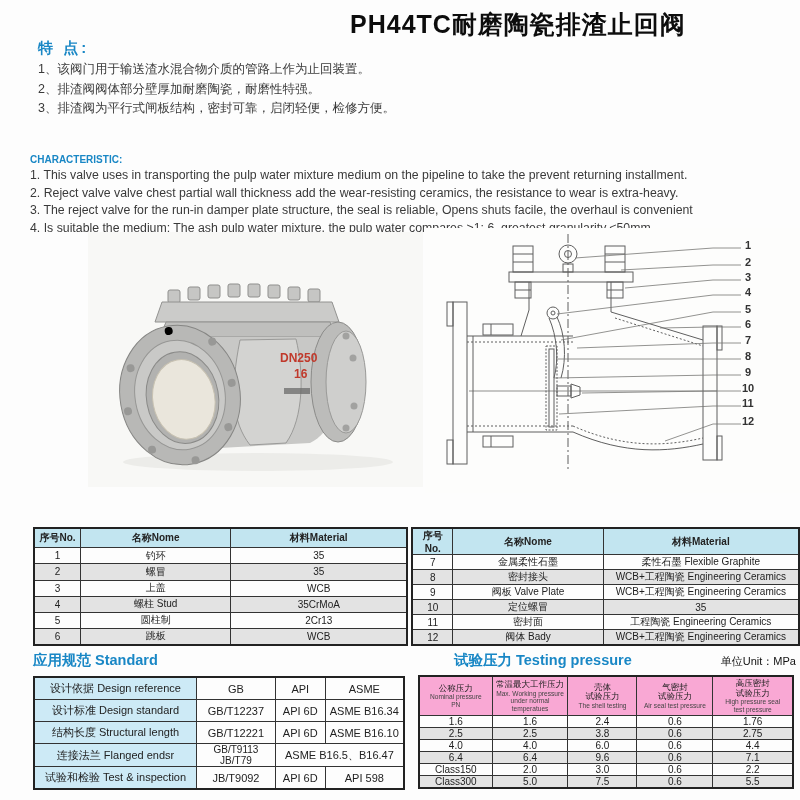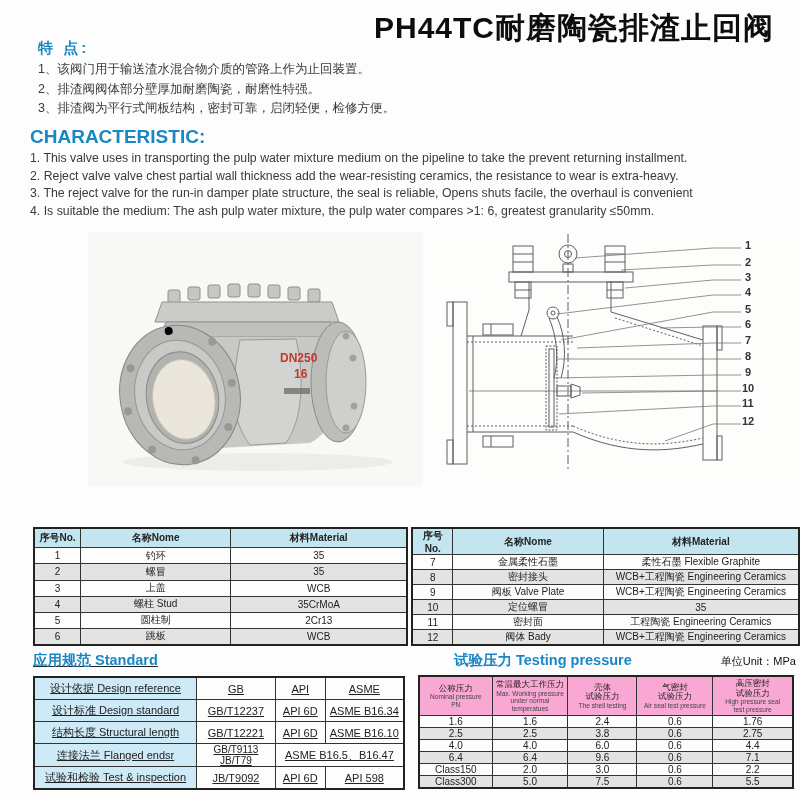--- a/index.html
+++ b/index.html
@@ -1,48 +1,48 @@
 <!DOCTYPE html>
 <html><head>
 <meta charset="utf-8">
 <style>
   html,body{margin:0;padding:0;background:#ffffff;}
   body{font-family:"Liberation Sans",sans-serif;color:#222;}
   .page{position:relative;width:800px;height:800px;background:#fdfdfd;overflow:hidden;}
 
   .title{position:absolute;top:8px;left:350px;width:448px;margin:0;
-         font-size:30px;font-weight:bold;color:#0d0d0d;text-align:center;
+         font-size:25px;font-weight:bold;color:#0d0d0d;
          letter-spacing:1px;white-space:nowrap;}
 
   .sec-head{color:#1987c5;font-weight:bold;}
 
   .features{position:absolute;top:39px;left:38px;width:600px;}
   .features .sec-head{font-size:15px;letter-spacing:3px;margin-bottom:2px;}
   .feat-line{font-size:12.5px;color:#3a3a3a;line-height:19.5px;}
 
   .characteristic{position:absolute;top:126px;left:30px;width:750px;}
-  .characteristic .sec-head{font-size:19px;margin-bottom:2px;}
+  .characteristic .sec-head{font-size:10px;margin-bottom:2px;margin-top:28px;}
   .char-line{font-size:12.3px;color:#3a3a3a;line-height:17.5px;}
 
   .photo{position:absolute;top:232px;left:88px;width:335px;height:255px;}
   .diagram{position:absolute;top:228px;left:425px;width:375px;height:265px;}
 
   
   .parts-wrap{position:absolute;top:527px;left:33px;display:flex;gap:3px;}
   table{border-collapse:collapse;}
   .parts{font-size:10px;}
   .parts th{background:#c2e5f0;font-weight:bold;height:17px;border:1px solid #333;padding:0 2px;}
   .parts td{height:12px;border:1px solid #333;text-align:center;padding:0 2px;color:#222;}
   .parts{border:2px solid #222;padding-left:17px;}
   .parts tr.alt{background:#e3e3e3;}
   .pl-c0{width:42px;} .pl-c1{width:150px;} .pl-c2{width:176px;}
   .pr-c0{width:36px;} .pr-c1{width:150px;} .pr-c2{width:196px;}
 
   
-  .standard{position:absolute;top:651px;left:33px;width:374px;text-decoration:underline;}
+  .standard{position:absolute;top:651px;left:33px;width:374px;}
   .standard .sec-head{font-size:14.5px;margin-bottom:6px;}
   .std-table{border:2px solid #222;font-size:11px;width:372px;}
   .std-table td{border:1px solid #333;text-align:center;height:21px;padding:0 2px;}
   .std-table td.lbl{background:#cdeaf6;width:170px;}
   .std-c1{width:76px;} .std-c2{width:48px;} .std-c3{width:78px;}
   .two-line{font-size:10px;line-height:11px;display:block;}
 
   
   .testing{position:absolute;top:651px;left:418px;width:378px;}
   .testing-head-row{display:flex;justify-content:space-between;align-items:baseline;margin-bottom:5px;}

